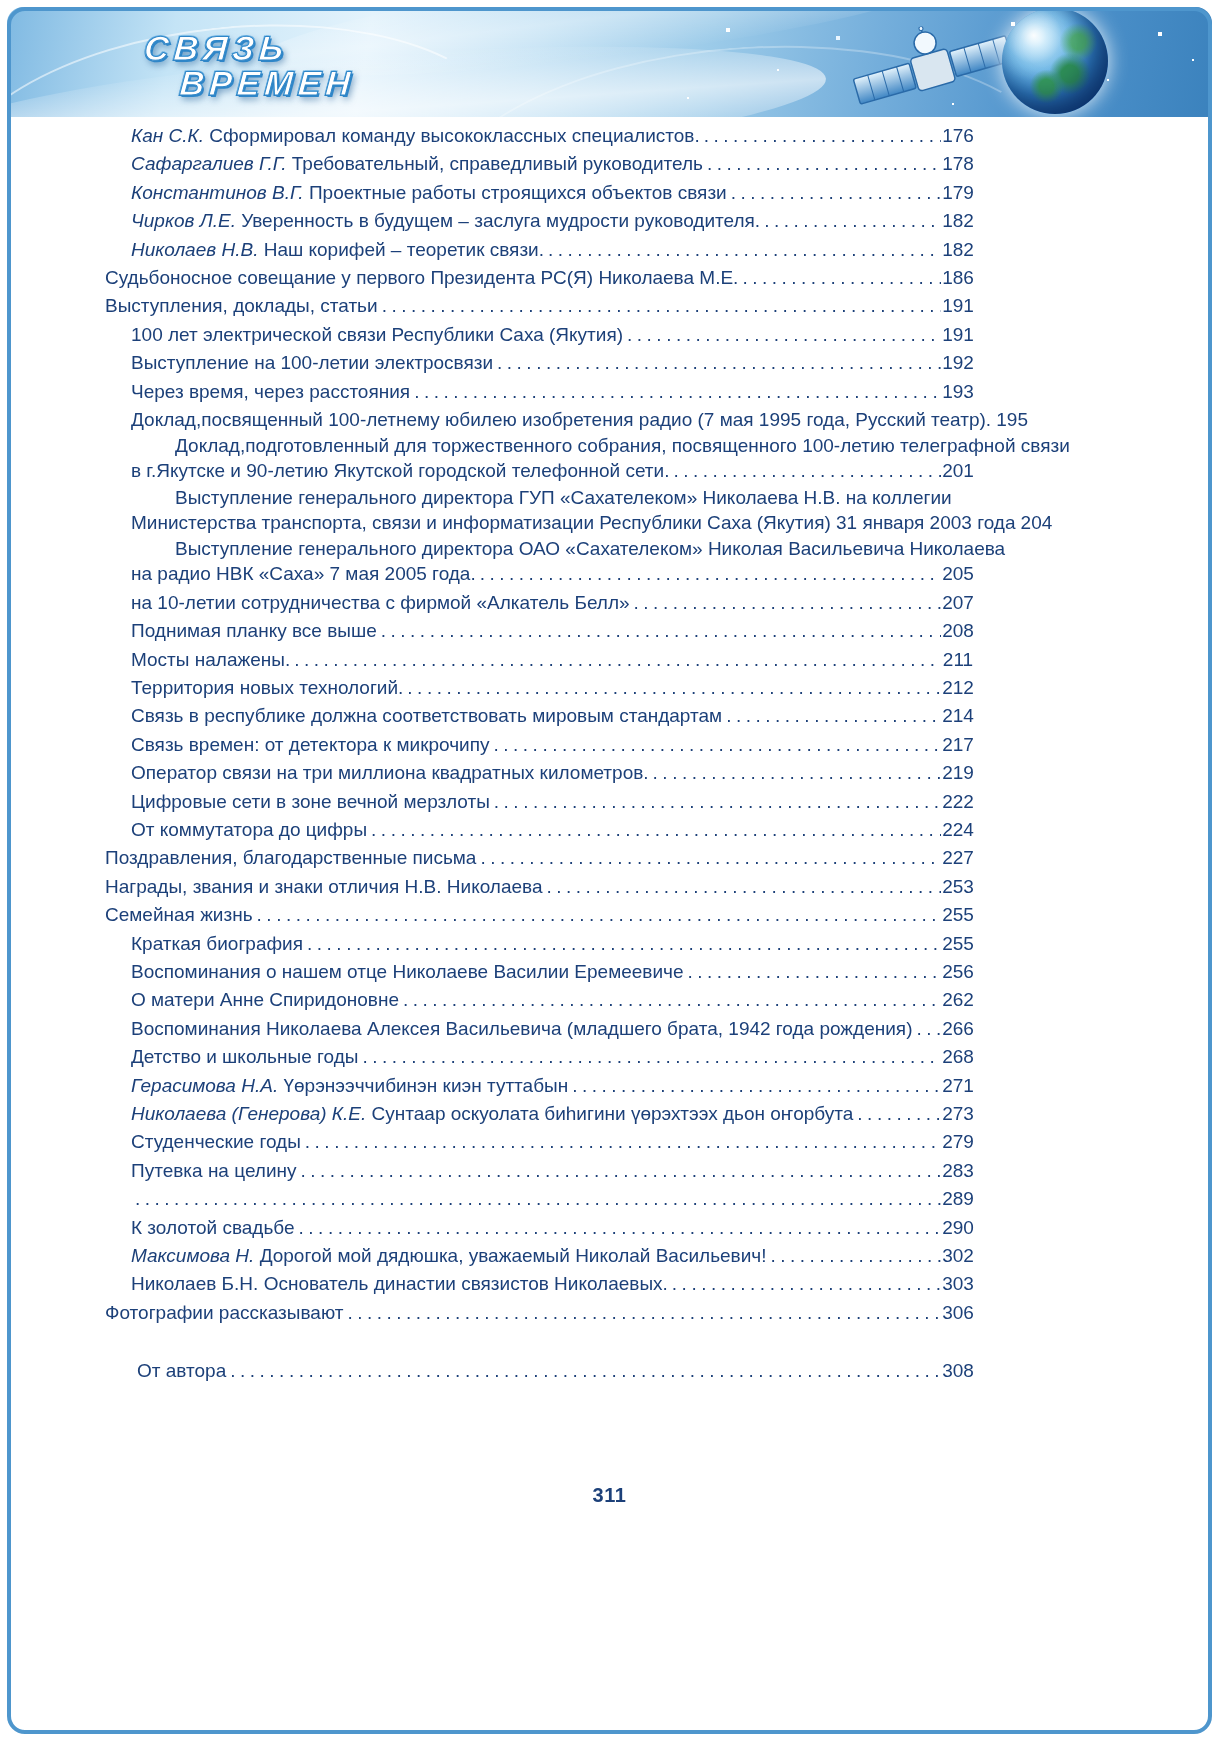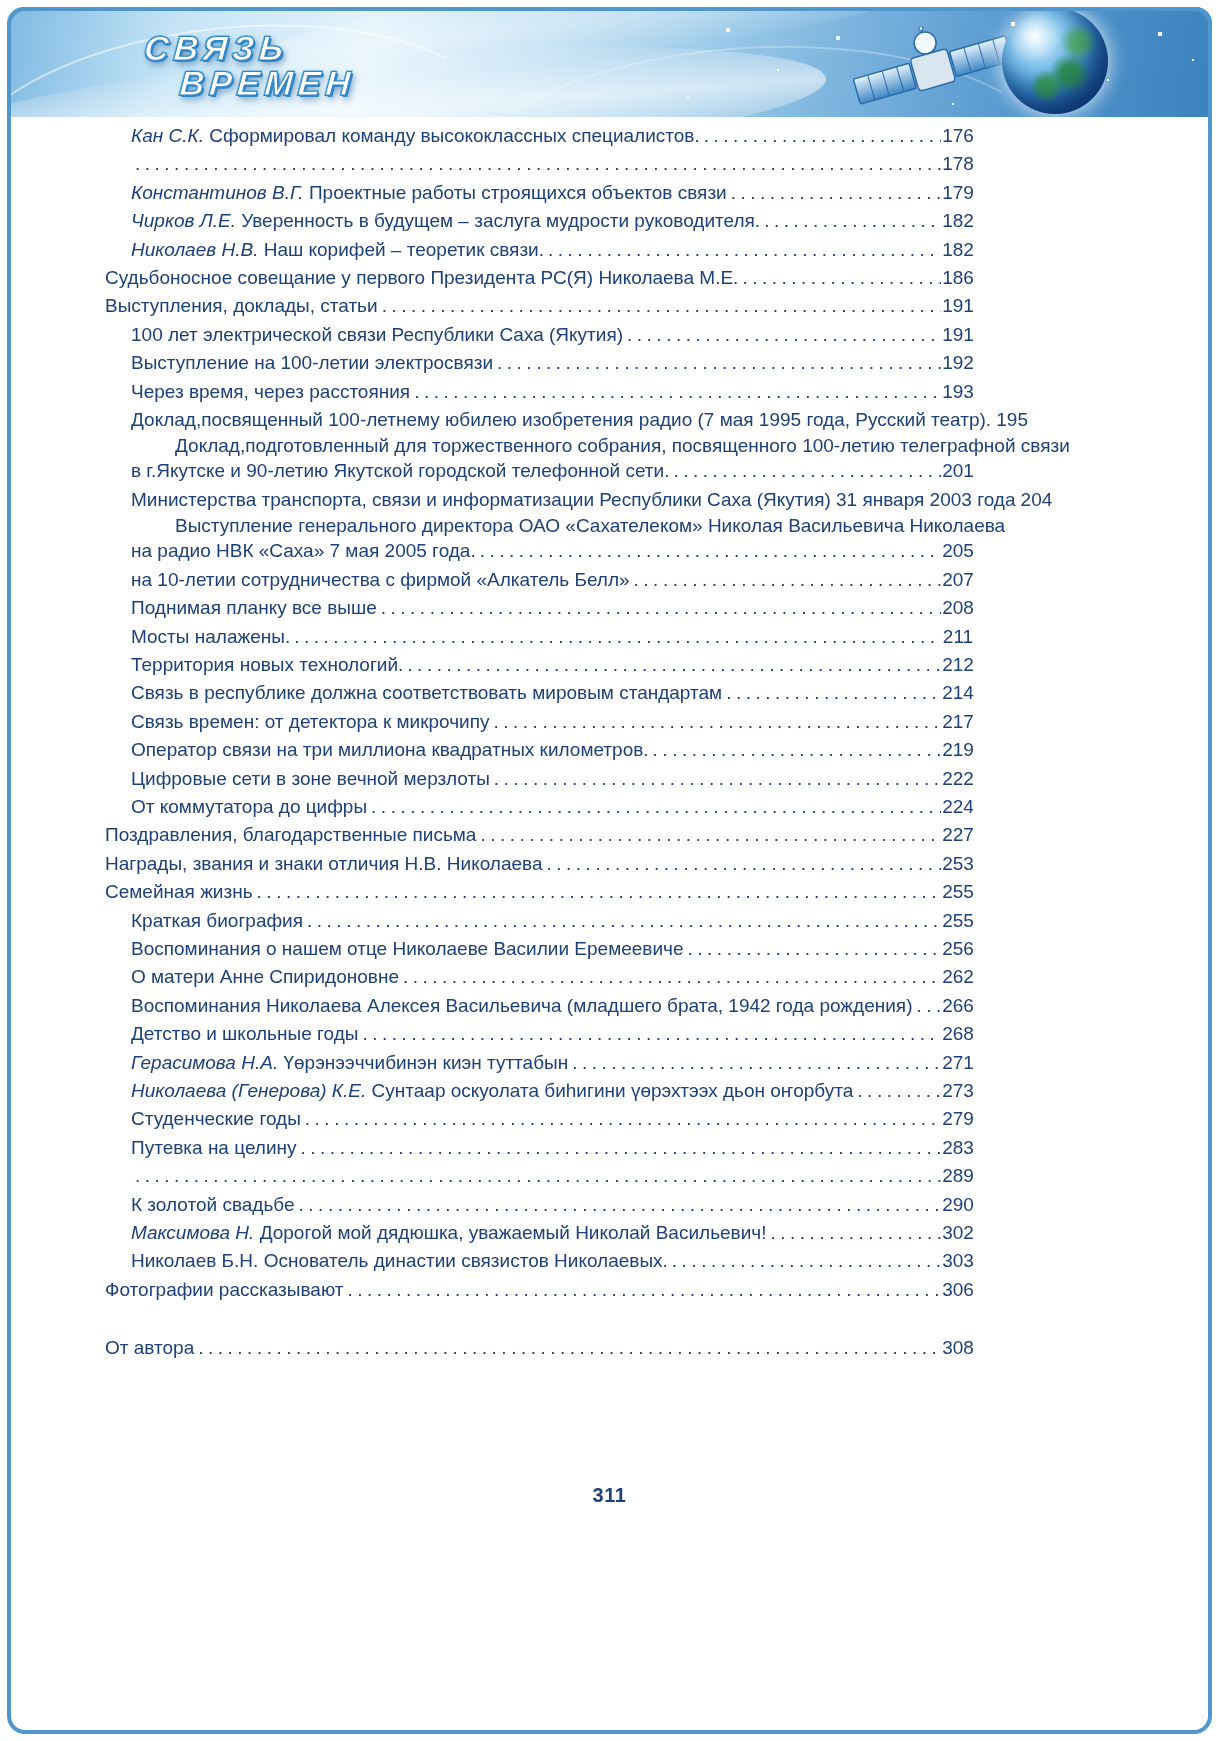--- a/index.html
+++ b/index.html
@@ -74,21 +74,21 @@
   }
   .logo .l2 { margin-left:38px; margin-top:1px; }
   
   .toc {
     position:absolute; left:0; top:122px; width:1219px;
     padding:0 244px 0 105px; box-sizing:border-box;
     font-size:19px;
   }
   .toc-entry { margin:0; }
   .toc-entry.indent { padding-left:26px; }
-  .toc-entry.gap-before { margin-top:30px; }
+  .toc-entry.gap-before { margin-top:30px;margin-left:32px; }
   .toc-line { line-height:28.4px; display:flex; align-items:baseline; white-space:nowrap; }
   .toc-line.cont { display:block; line-height:23px;margin-left:44px; }
   .toc-text { flex:0 0 auto; }
   .author { font-style:italic; }
   .leader {
     flex:1 1 0; min-width:0; overflow:hidden; white-space:nowrap;
     letter-spacing:4.5px; padding-left:4px;
   }
   .pagenum { flex:0 0 auto; min-width:34px; text-align:center; }
   
@@ -143,20 +143,21 @@
   <div class="toc">
       <div class="toc-entry indent">
         <div class="toc-line">
           <span class="toc-text"><span class="author">Кан С.К. </span>Сформировал команду высококлассных специалистов.</span>
           <span class="leader">................................................................................................................................................................</span>
           <span class="pagenum">176</span>
         </div>
       </div>
       <div class="toc-entry indent">
         <div class="toc-line">
+          <span class="toc-text"><span class="author">Сафаргалиев Г.Г. </span>Требовательный, справедливый руководитель</span>
           <span class="leader">................................................................................................................................................................</span>
           <span class="pagenum">178</span>
         </div>
       </div>
       <div class="toc-entry indent">
         <div class="toc-line">
           <span class="toc-text"><span class="author">Константинов В.Г. </span>Проектные работы строящихся объектов связи</span>
           <span class="leader">................................................................................................................................................................</span>
           <span class="pagenum">179</span>
         </div>
@@ -219,20 +220,21 @@
       </div>
       <div class="toc-entry indent">
         <div class="toc-line cont"><span class="toc-text">Доклад,подготовленный для торжественного собрания, посвященного 100-летию телеграфной связи</span></div>
         <div class="toc-line">
           <span class="toc-text">в г.Якутске и 90-летию Якутской городской телефонной сети.</span>
           <span class="leader">................................................................................................................................................................</span>
           <span class="pagenum">201</span>
         </div>
       </div>
       <div class="toc-entry indent">
+        <div class="toc-line cont"><span class="toc-text">Выступление генерального директора ГУП «Сахателеком» Николаева Н.В. на коллегии</span></div>
         <div class="toc-line">
           <span class="toc-text">Министерства транспорта, связи и информатизации Республики Саха (Якутия) 31 января 2003 года</span>
           <span class="leader">................................................................................................................................................................</span>
           <span class="pagenum">204</span>
         </div>
       </div>
       <div class="toc-entry indent">
         <div class="toc-line cont"><span class="toc-text">Выступление генерального директора ОАО «Сахателеком» Николая Васильевича Николаева</span></div>
         <div class="toc-line">
           <span class="toc-text">на радио НВК «Саха» 7 мая 2005 года.</span>

